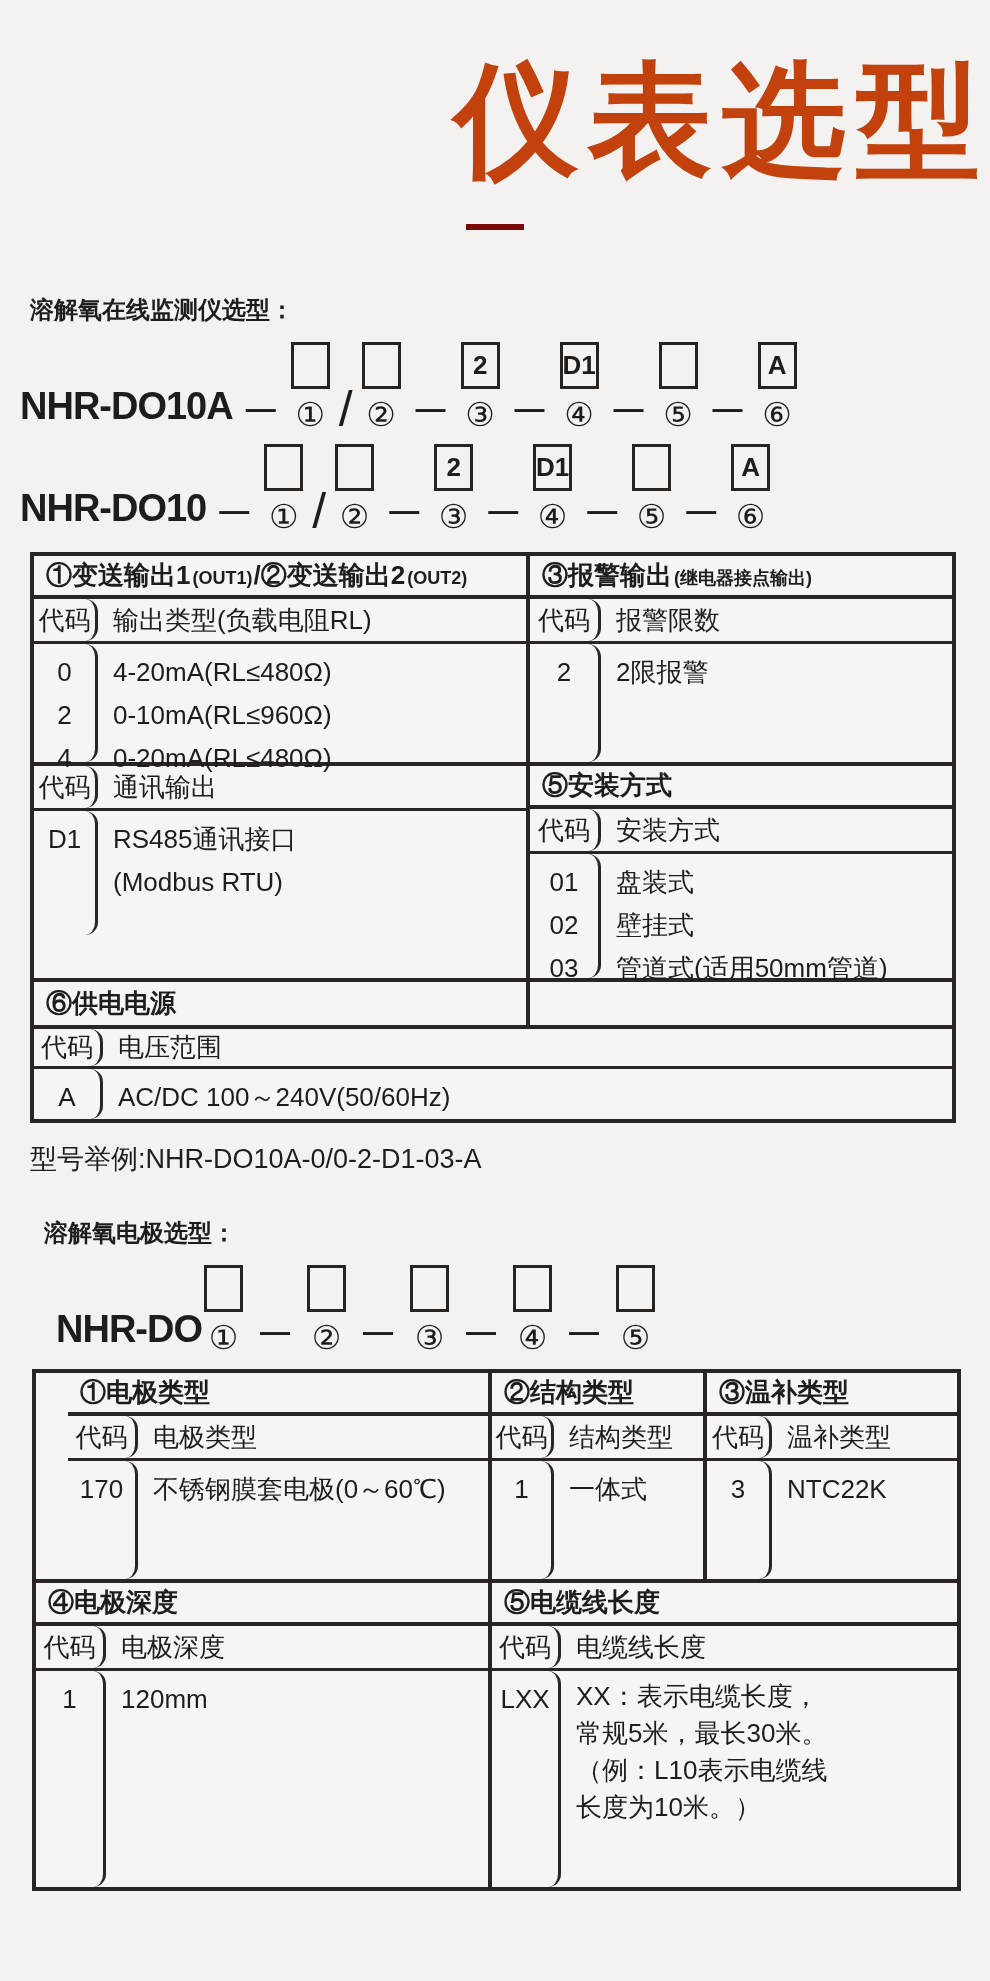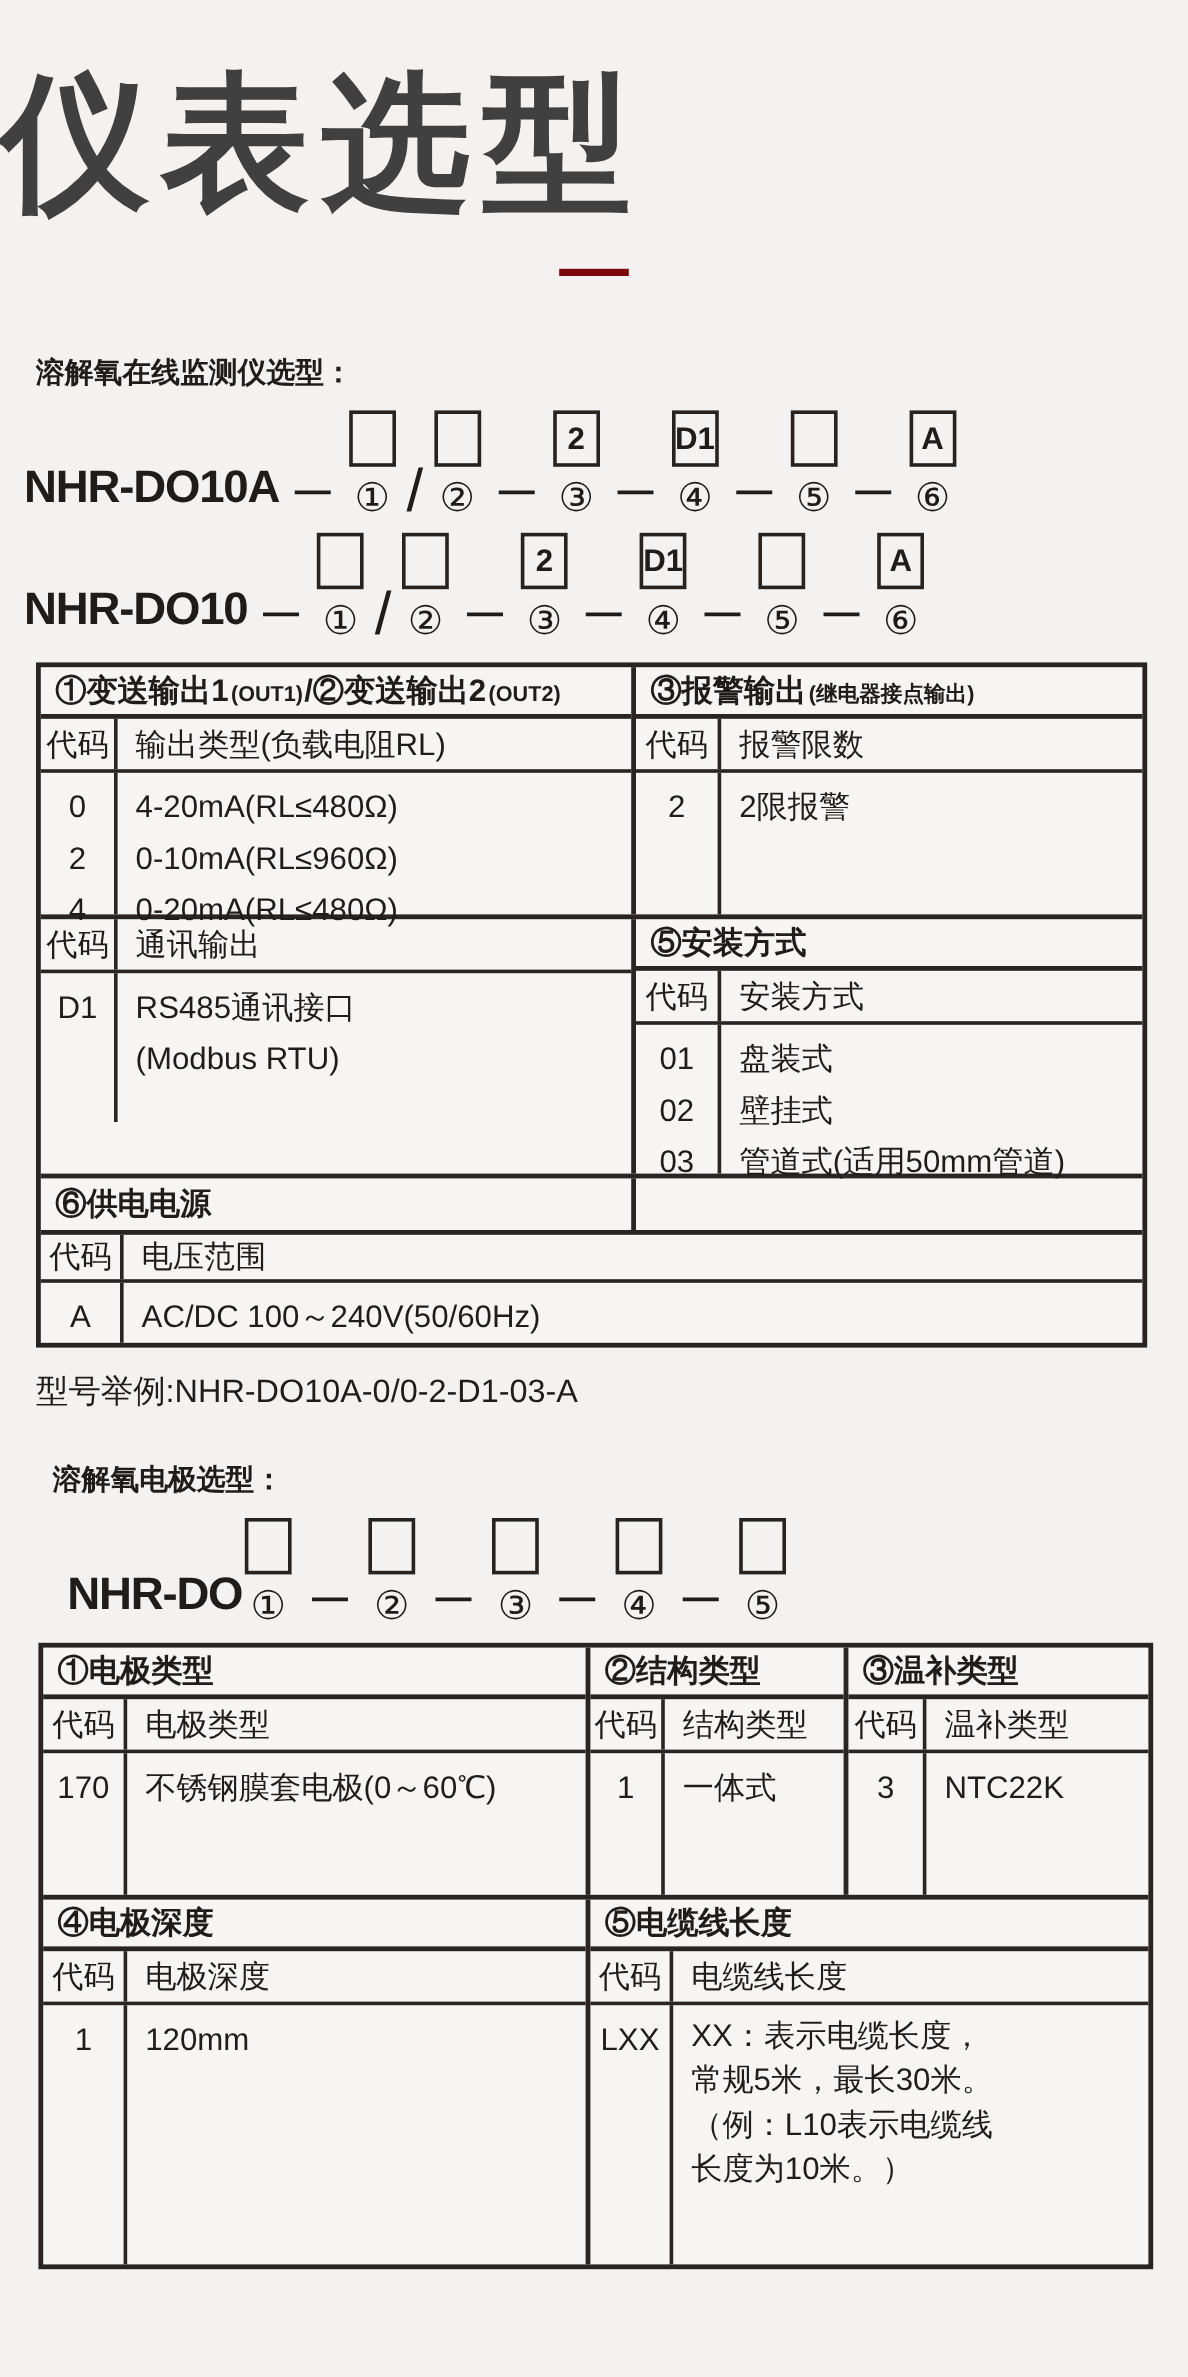--- a/index.html
+++ b/index.html
@@ -8,22 +8,22 @@
     --bg:#f4f2f0;          
     --cell:#f7f5f3;        
   }
   *{box-sizing:border-box;margin:0;padding:0;}
   html,body{width:990px;}
   body{
     height:1981px;background:var(--bg);color:var(--txt);
     font-family:"Liberation Sans",sans-serif;overflow:hidden;position:relative;
   }
   .title{
-    margin-top:56px;text-align:left;font-size:124px;line-height:128px;
-    font-weight:700;letter-spacing:10px;color:#404040;
+    margin-top:56px;text-align:right;font-size:124px;line-height:128px;
+    font-weight:700;letter-spacing:10px;color:#c2410c;
   }
   .title-underline{width:58px;height:6px;margin:40px auto 0;}
   .sec-heading{font-size:24px;font-weight:700;}
   .h1pos{margin:64px 0 0 30px;}
   .h2pos{margin:40px 0 0 44px;}
   .example{margin:18px 0 0 30px;font-size:27px;font-weight:500;}
 
   
   .model-line{display:flex;align-items:flex-end;margin-left:20px;}
   .ml-a{margin-top:16px;}
@@ -44,39 +44,39 @@
 
   
   .tbl{border:4px solid var(--ln);background:var(--cell);font-size:26px;}
   .tbl1{margin:18px 0 0 30px;width:926px;}
   .tbl2{margin:14px 0 0 32px;width:929px;}
   .sec{display:flex;border-bottom:4px solid var(--ln);}
   .sec.last{border-bottom:none;}
   .panel{display:flex;flex-direction:column;}
   .pL1{width:496px;border-right:4px solid var(--ln);}
   .pR1{flex:1;}
-  .p2a{width:456px;border-right:4px solid var(--ln);}
+  .p2a{width:456px;border-right:4px solid var(--ln);padding-left:32px;}
   .p2b{width:215px;border-right:4px solid var(--ln);}
   .p2c{flex:1;}
   .p2d{width:456px;border-right:4px solid var(--ln);}
   .p2e{flex:1;}
   .band{
     height:43px;display:flex;align-items:center;padding:0 8px 0 12px;
     font-size:26px;font-weight:700;border-bottom:4px solid var(--ln);
     white-space:nowrap;
   }
   .band .sm{font-size:18px;font-weight:700;margin:5px 1px 0 2px;}
   .bandrow{display:flex;border-bottom:4px solid var(--ln);}
   .bandrow .band{border-bottom:none;width:496px;border-right:4px solid var(--ln);}
   .bandrow .bandR{flex:1;}
   .cols{display:flex;height:45px;border-bottom:3px solid var(--ln);align-items:stretch;}
   .colsC6{height:40px;}
   .codecol{
     display:flex;align-items:center;justify-content:center;text-align:center;
-    border-right:3px solid var(--ln);flex-shrink:0;
+    border-right:3px solid var(--ln);flex-shrink:0;border-radius:13px;
   }
   .desccol{flex:1;display:flex;align-items:center;padding-left:15px;}
   .w64{width:64px;} .w71{width:71px;} .w69{width:69px;}
   .w70{width:70px;} .w62{width:62px;} .w65{width:65px;}
   .dataarea{display:flex;align-items:stretch;}
   .dataarea .codecol{
     flex-direction:column;justify-content:flex-start;padding-top:7px;
   }
   .dataarea .desccol{
     flex-direction:column;align-items:flex-start;justify-content:flex-start;padding-top:7px;

